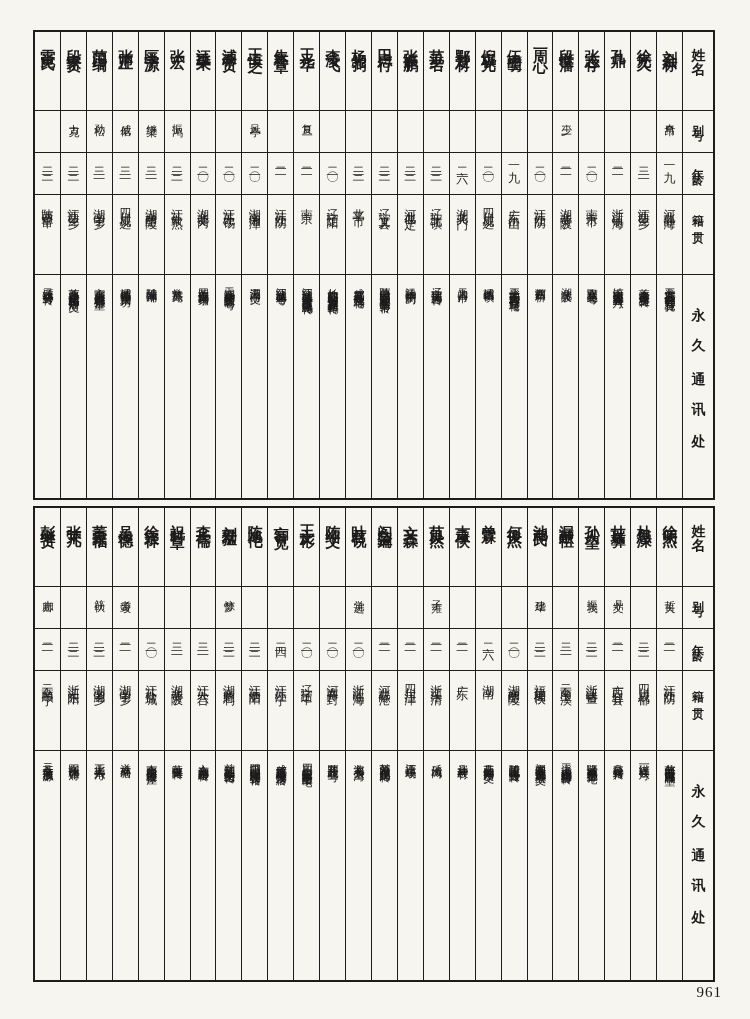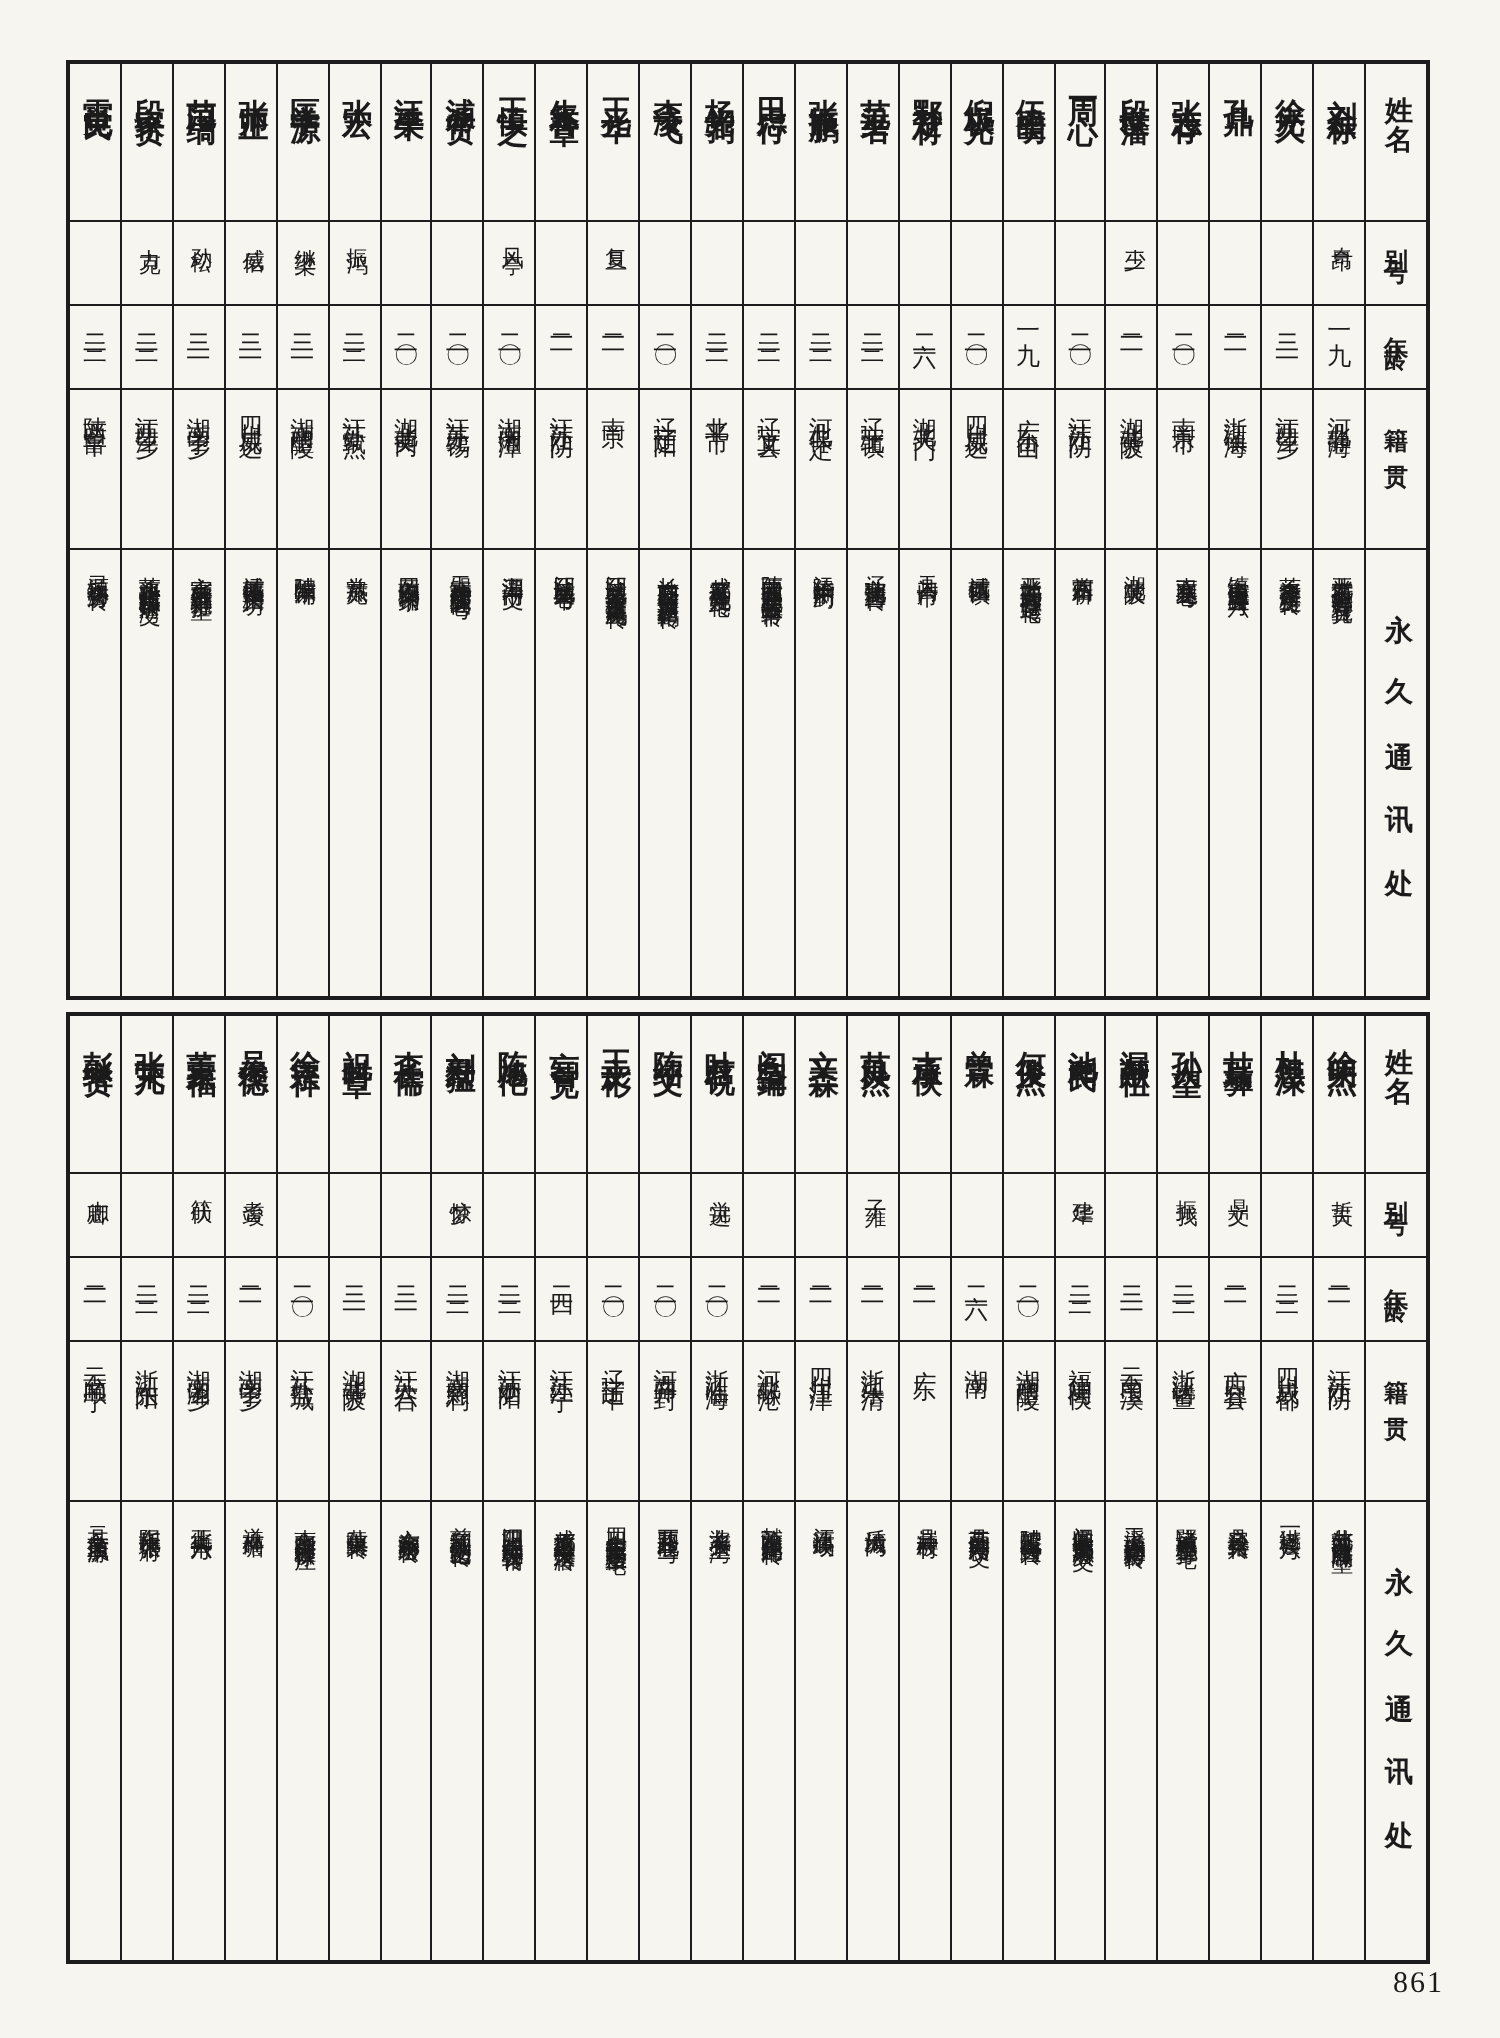--- a/index.html
+++ b/index.html
@@ -956,14 +956,14 @@
         </div>
       <div class="cell c-native">
           <span>籍贯</span>
         </div>
       <div class="cell c-addr">
           <span>永久通讯处</span>
         </div>
     </div>
   </section>
 
-  <div class="page-number">861</div>
+  <div class="page-number">961</div>
 </div>
 
 </body></html>

